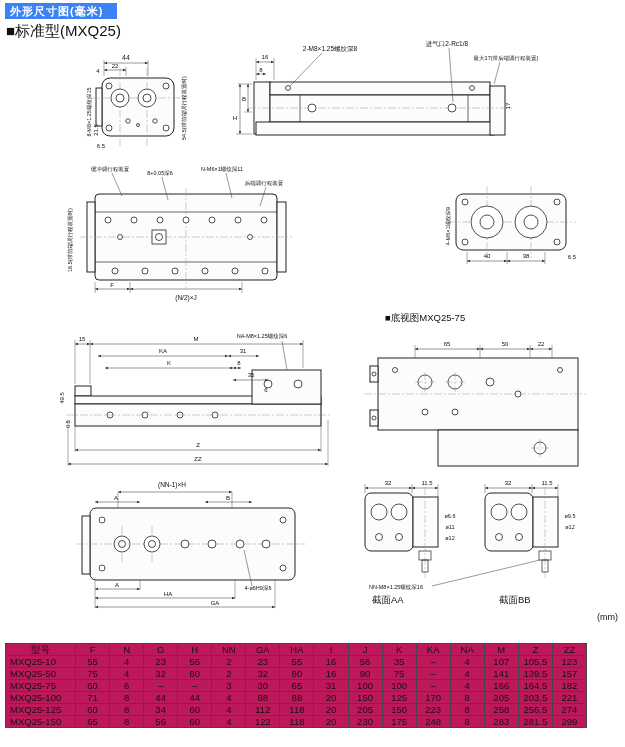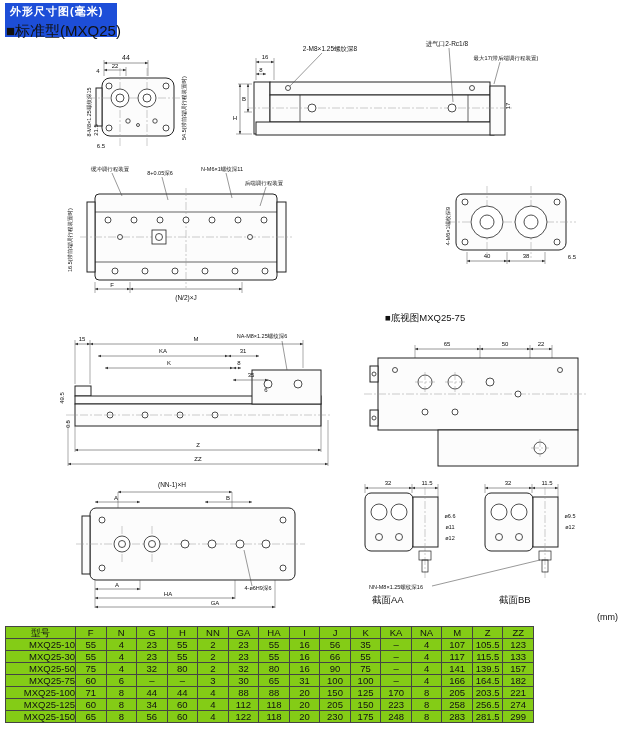--- a/index.html
+++ b/index.html
@@ -1,40 +1,40 @@
 <!DOCTYPE html>
 <html><head>
 <meta charset="utf-8">
 <style>
   html,body{margin:0;padding:0}
   body{width:625px;height:747px;position:relative;background:#fff;color:#111;
        font-family:"Liberation Sans","DejaVu Sans",sans-serif;overflow:hidden}
-  .title-bar{position:absolute;left:5px;top:3px;background:#1d4ed8;color:#fff;font-size:11px;
-             font-weight:bold;padding:1px 14px 18px 5px;letter-spacing:1px;z-index:3}
+  .title-bar{position:absolute;left:5px;top:3px;background:#3b82f6;color:#fff;font-size:11px;
+             font-weight:bold;padding:1px 14px 0 5px;letter-spacing:1px;z-index:3}
   .subtitle{position:absolute;left:6px;top:22px;font-size:15px;z-index:3}
   .lbl{position:absolute;font-size:9.5px;z-index:3}
   #lbl-bottom-view{left:385px;top:312px}
   #lbl-aa{left:372px;top:594px}
   #lbl-bb{left:499px;top:594px}
   #lbl-unit{right:7px;top:612px;font-size:9px}
   #drawings{position:absolute;left:0;top:0;z-index:1}
   .ol{fill:#fcfcfc;stroke:#222;stroke-width:1}
   .in{fill:none;stroke:#222;stroke-width:0.7}
   .hole{fill:#fff;stroke:#222;stroke-width:0.8}
   .cl{stroke:#999;stroke-width:0.5;stroke-dasharray:8 2 2 2}
   .dl{stroke:#444;stroke-width:0.55;fill:none}
   .ext{stroke:#444;stroke-width:0.45}
   .ldr{stroke:#444;stroke-width:0.55;fill:none}
   svg text{fill:#111;text-anchor:middle}
   .d{font-size:7px}.s{font-size:6px}.t{font-size:6.5px}.tt{font-size:5.5px}
-  table{position:absolute;left:5px;top:626px;width:529px;border-collapse:collapse;
-        table-layout:fixed;font-size:9.5px;z-index:3;background:#84cc16}
+  table{position:absolute;left:5px;top:643px;width:582px;border-collapse:collapse;
+        table-layout:fixed;font-size:9.5px;z-index:3;background:#be185d}
   th,td{border:1px solid #444;text-align:center;padding:0;height:11px;line-height:11px;
         white-space:nowrap;overflow:hidden;font-weight:normal}
-  td:first-child{text-align:right;padding-left:4px}
+  td:first-child{text-align:left;padding-left:4px}
   col.c-model{width:70px}
 </style>
 </head>
 <body>
 
 <div class="title-bar">外形尺寸图(毫米)</div>
 <div class="subtitle">■标准型(MXQ25)</div>
 
 <svg id="drawings" width="625" height="622" viewBox="0 0 625 622">
   <defs>
@@ -384,38 +384,20 @@
         <td>16</td>
         <td>56</td>
         <td>35</td>
         <td>–</td>
         <td>4</td>
         <td>107</td>
         <td>105.5</td>
         <td>123</td>
       </tr>
       <tr>
-        <td>MXQ25-30</td>
-        <td>55</td>
-        <td>4</td>
-        <td>23</td>
-        <td>55</td>
-        <td>2</td>
-        <td>23</td>
-        <td>55</td>
-        <td>16</td>
-        <td>66</td>
-        <td>55</td>
-        <td>–</td>
-        <td>4</td>
-        <td>117</td>
-        <td>115.5</td>
-        <td>133</td>
-      </tr>
-      <tr>
         <td>MXQ25-50</td>
         <td>75</td>
         <td>4</td>
         <td>32</td>
         <td>80</td>
         <td>2</td>
         <td>32</td>
         <td>80</td>
         <td>16</td>
         <td>90</td>

